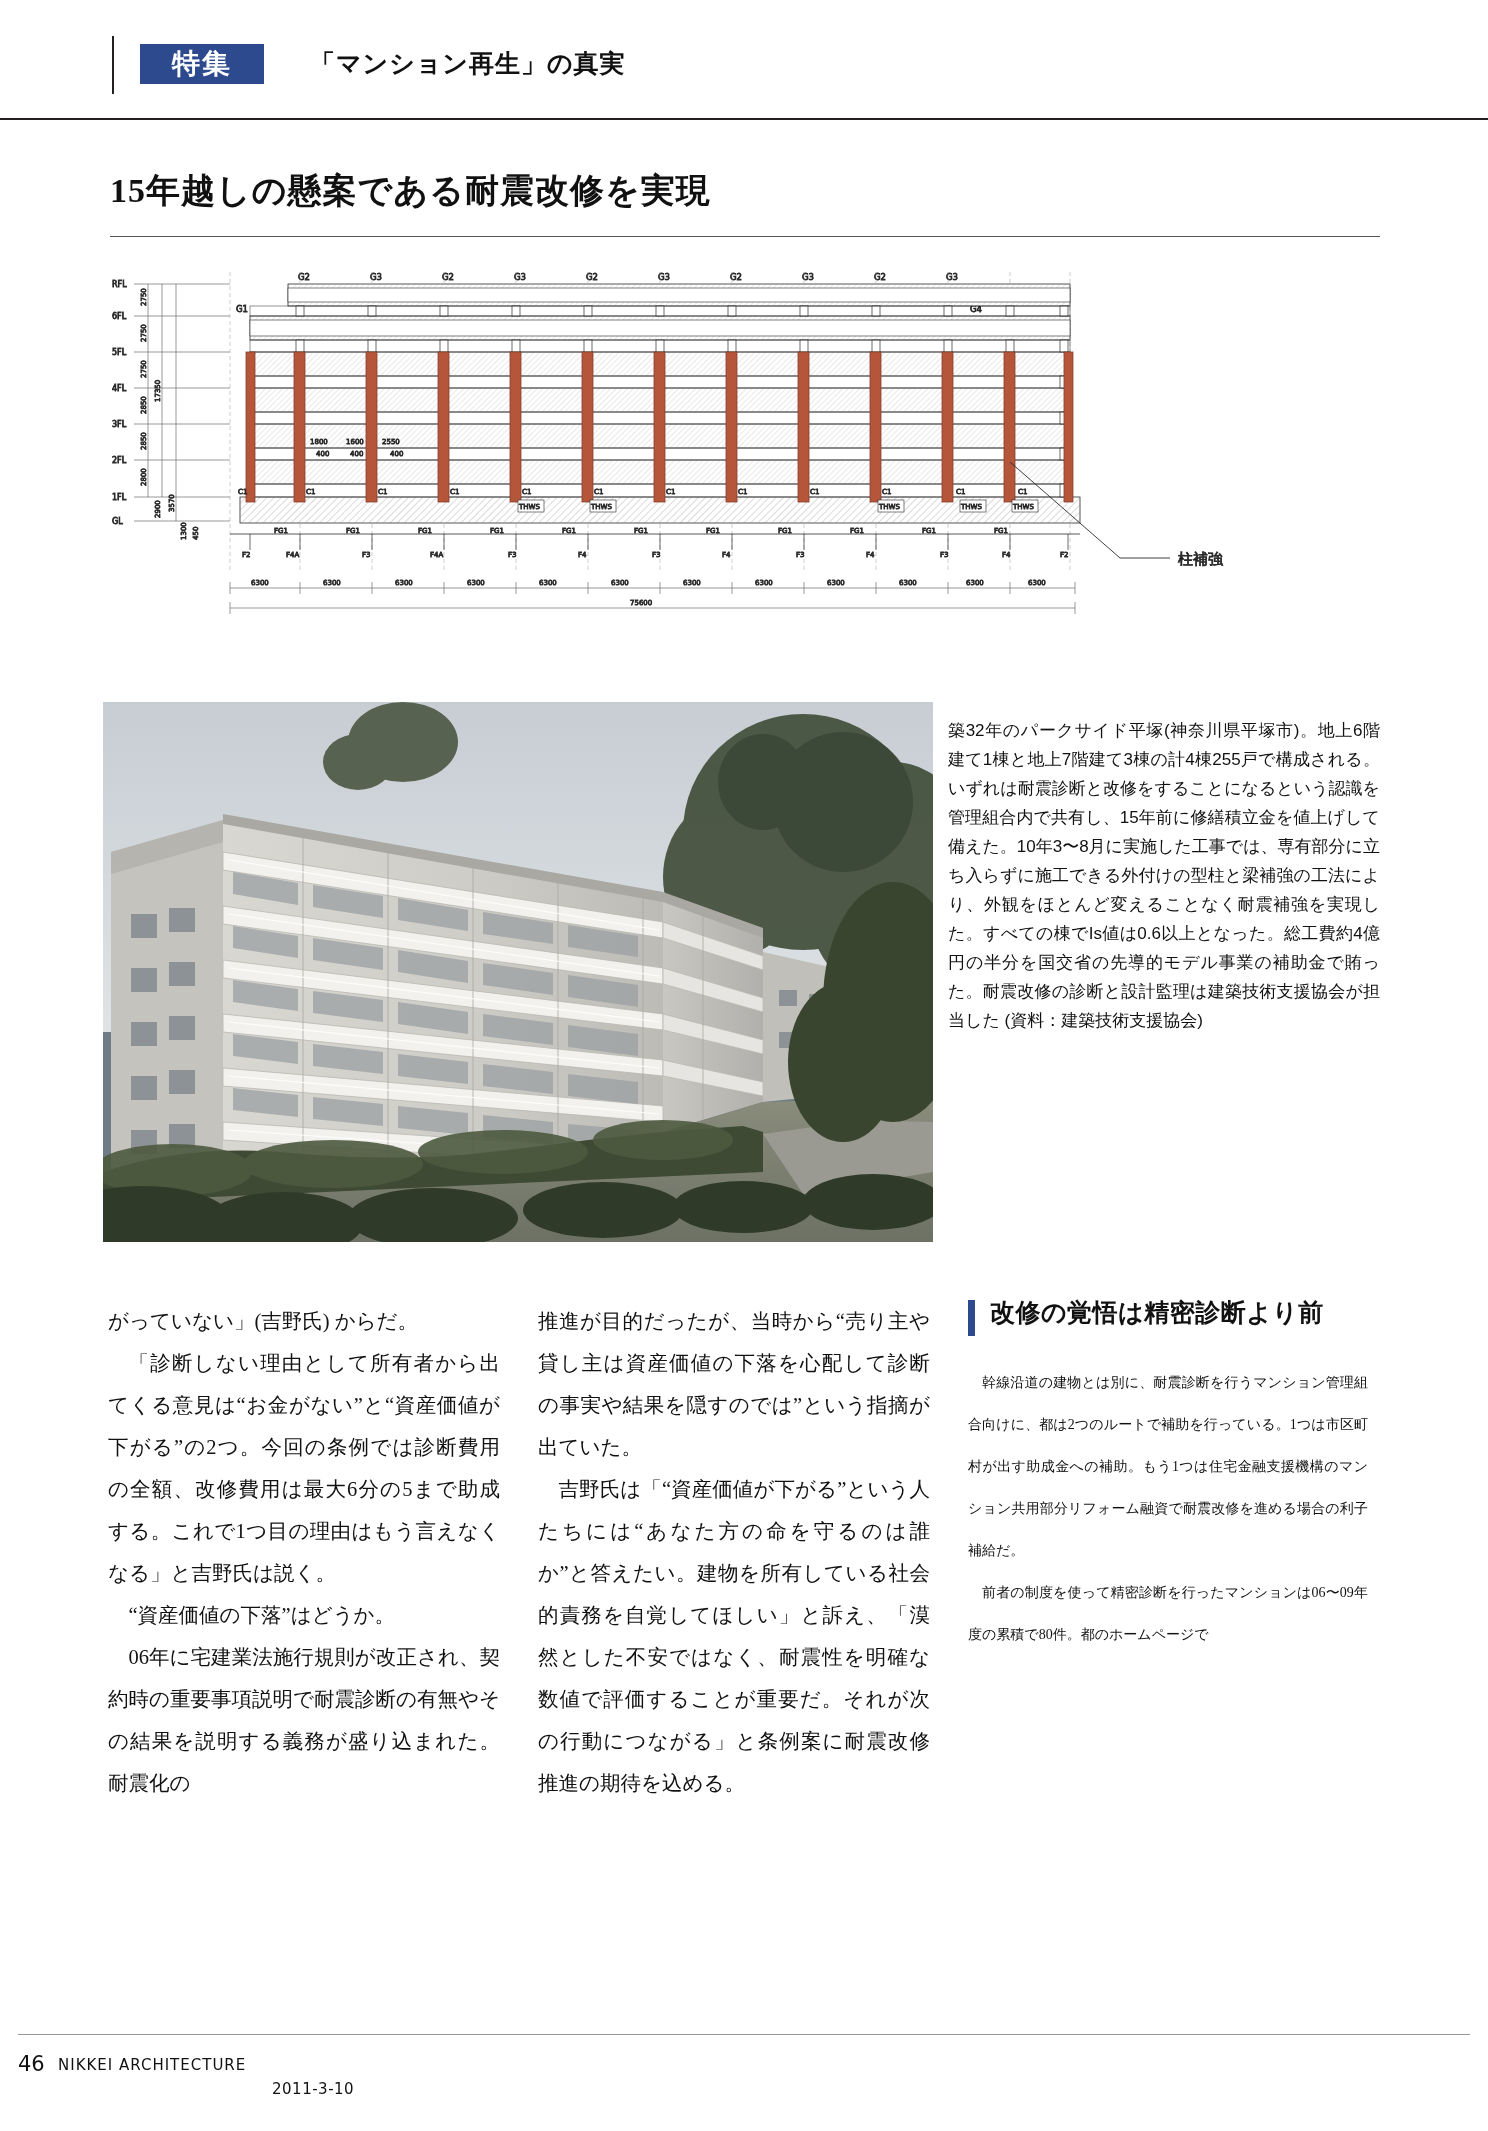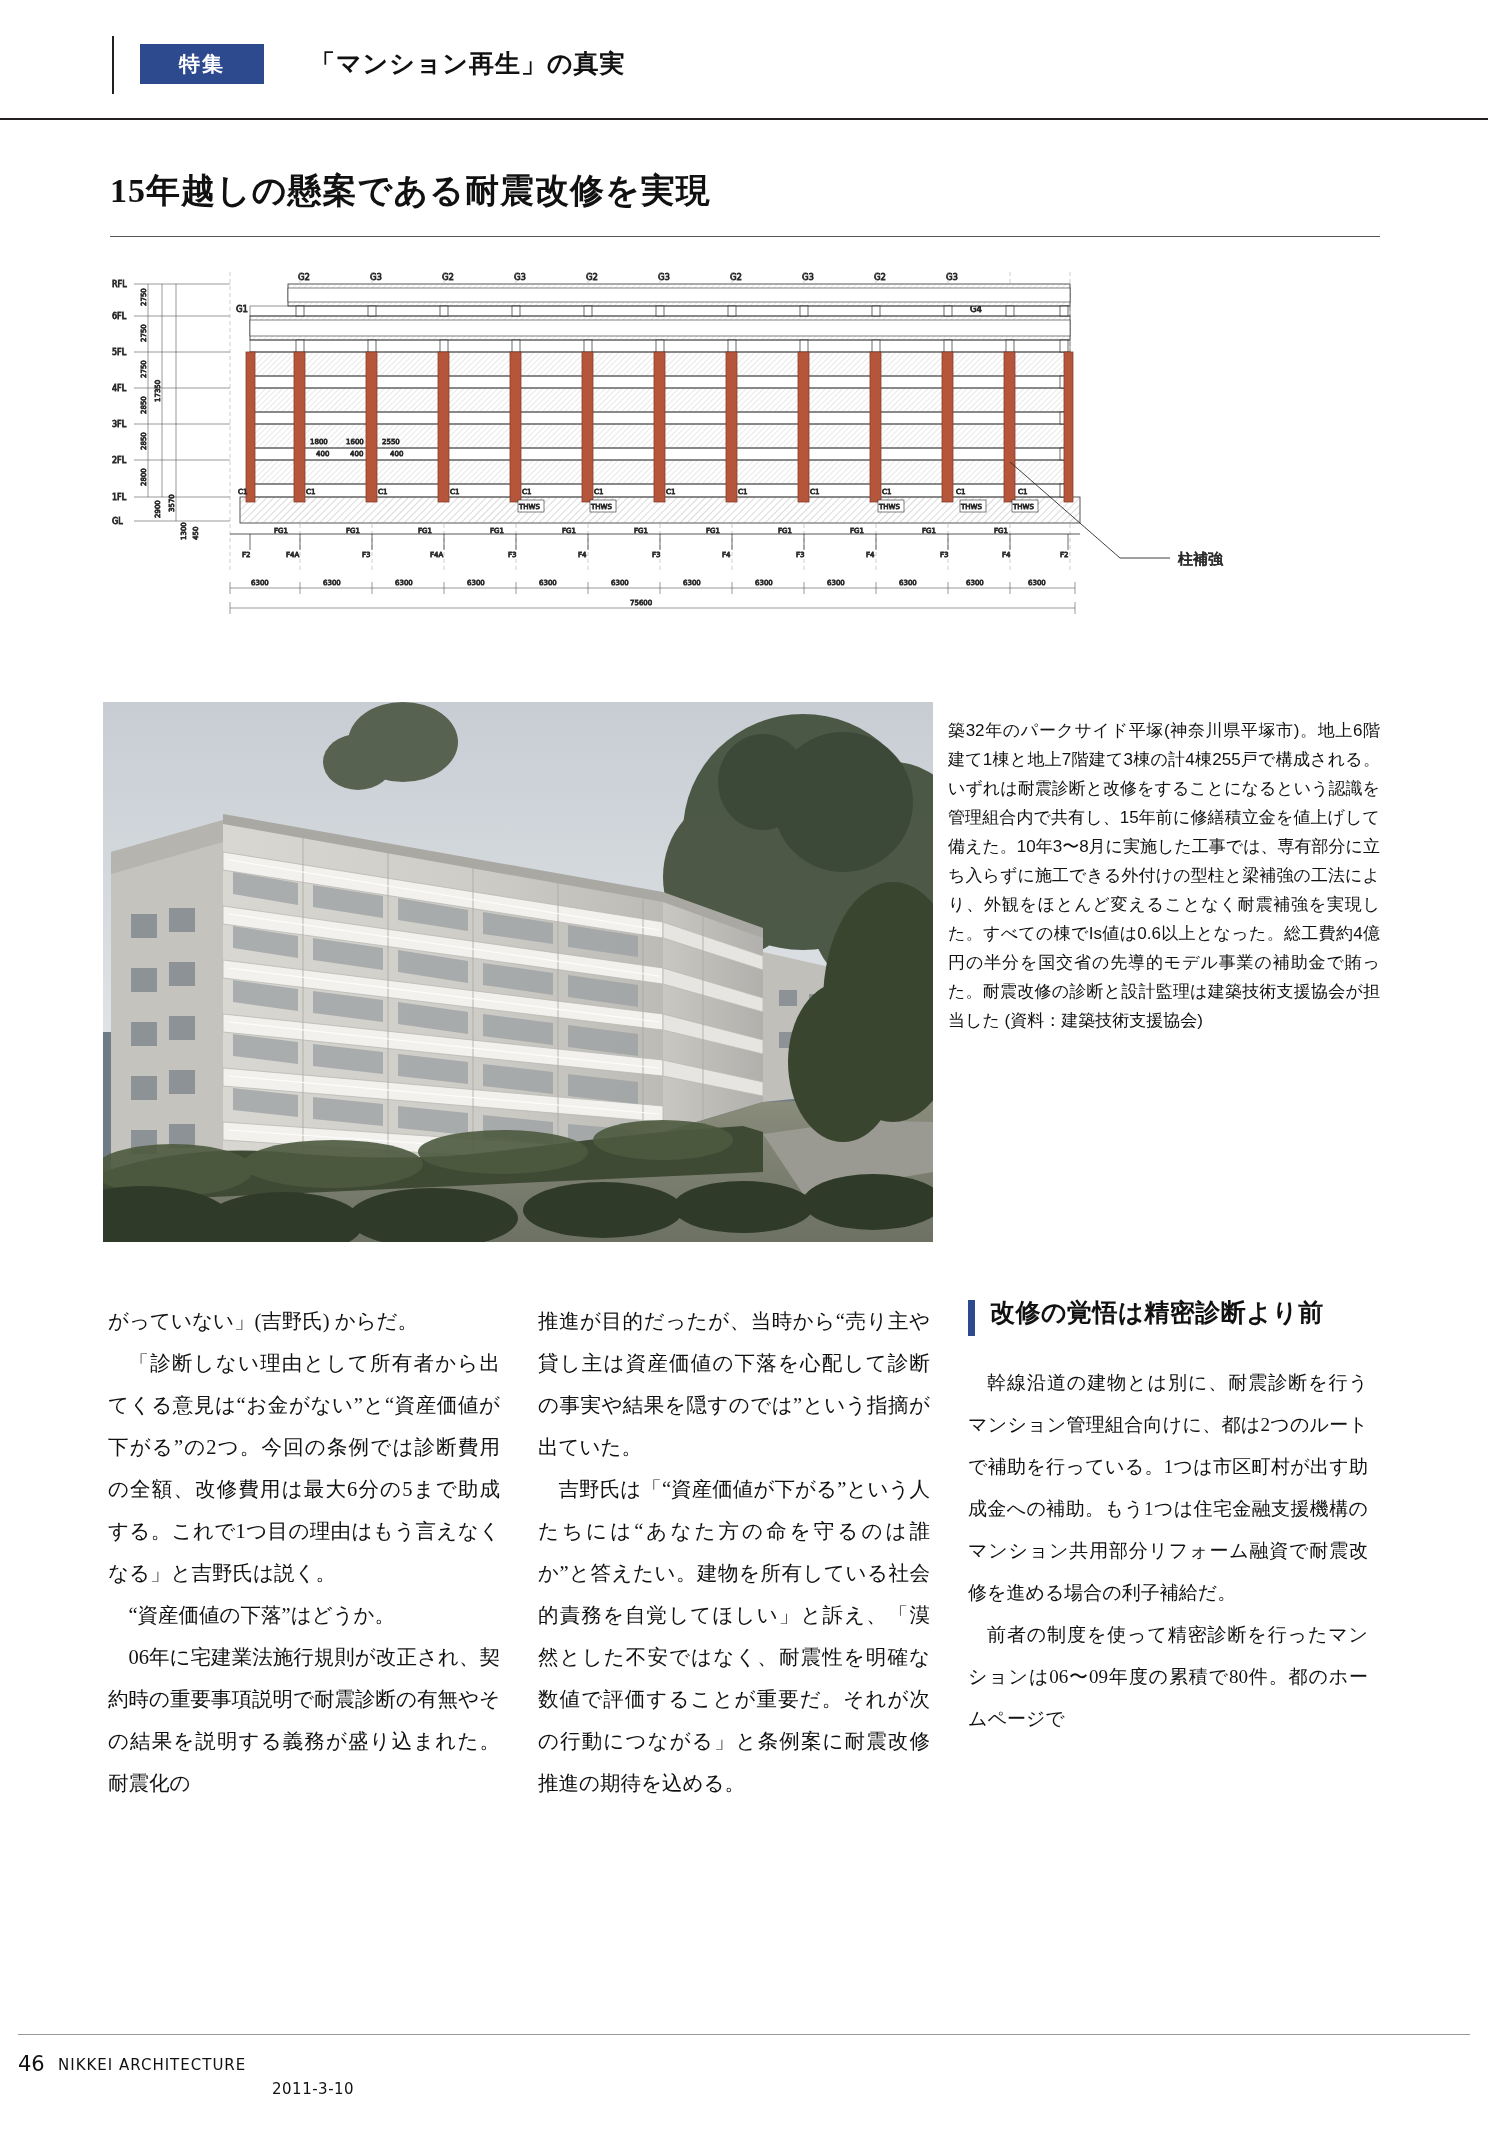--- a/index.html
+++ b/index.html
@@ -42,21 +42,21 @@
   }
   #feature-badge {
     position: absolute;
     left: 140px;
     top: 44px;
     width: 124px;
     height: 40px;
     background: #2e4a8f;
     color: #ffffff;
     font-family: "DejaVu Sans", "Liberation Sans", sans-serif;
-    font-size: 21px;
+    font-size: 28px;
     font-weight: bold;
     letter-spacing: 2px;
     display: flex;
     align-items: center;
     justify-content: center;
   }
   #header-title {
     position: absolute;
     left: 310px;
     top: 44px;
@@ -166,21 +166,21 @@
     font-size: 25px;
     font-weight: bold;
     color: #111111;
     letter-spacing: 0.5px;
   }
   #col3-body {
     position: absolute;
     left: 968px;
     top: 1362px;
     width: 400px;
-    font-size: 19px;
+    font-size: 14px;
     line-height: 42px;
     text-align: justify;
     color: #111111;
   }
   #col3-body p { margin: 0; text-indent: 1em; }
   #footer-rule {
     position: absolute;
     left: 18px;
     top: 2034px;
     width: 1452px;

